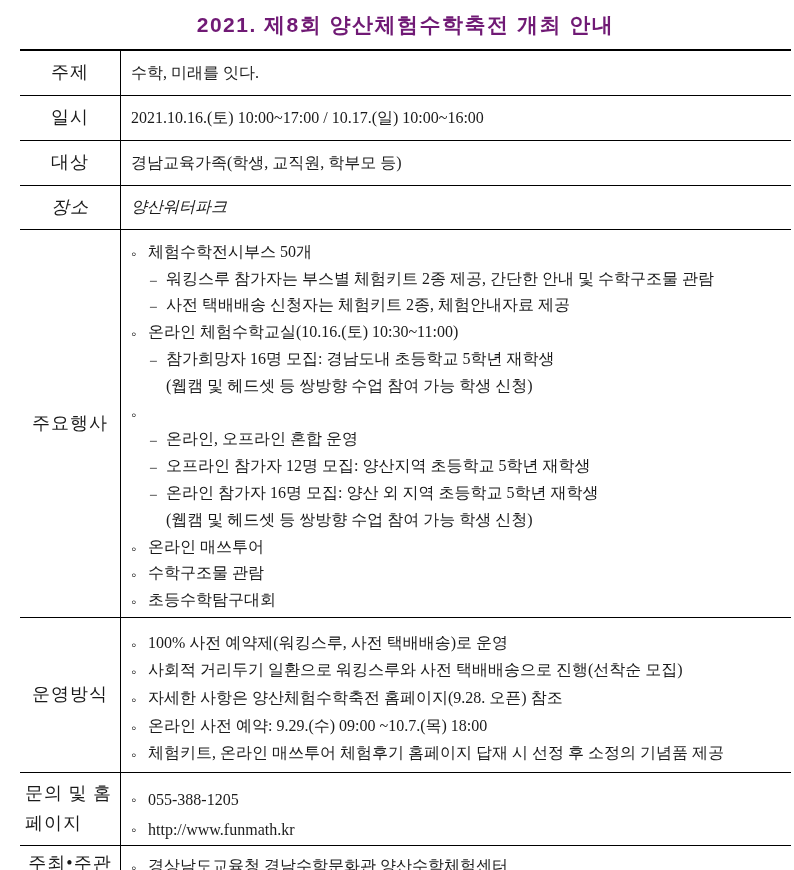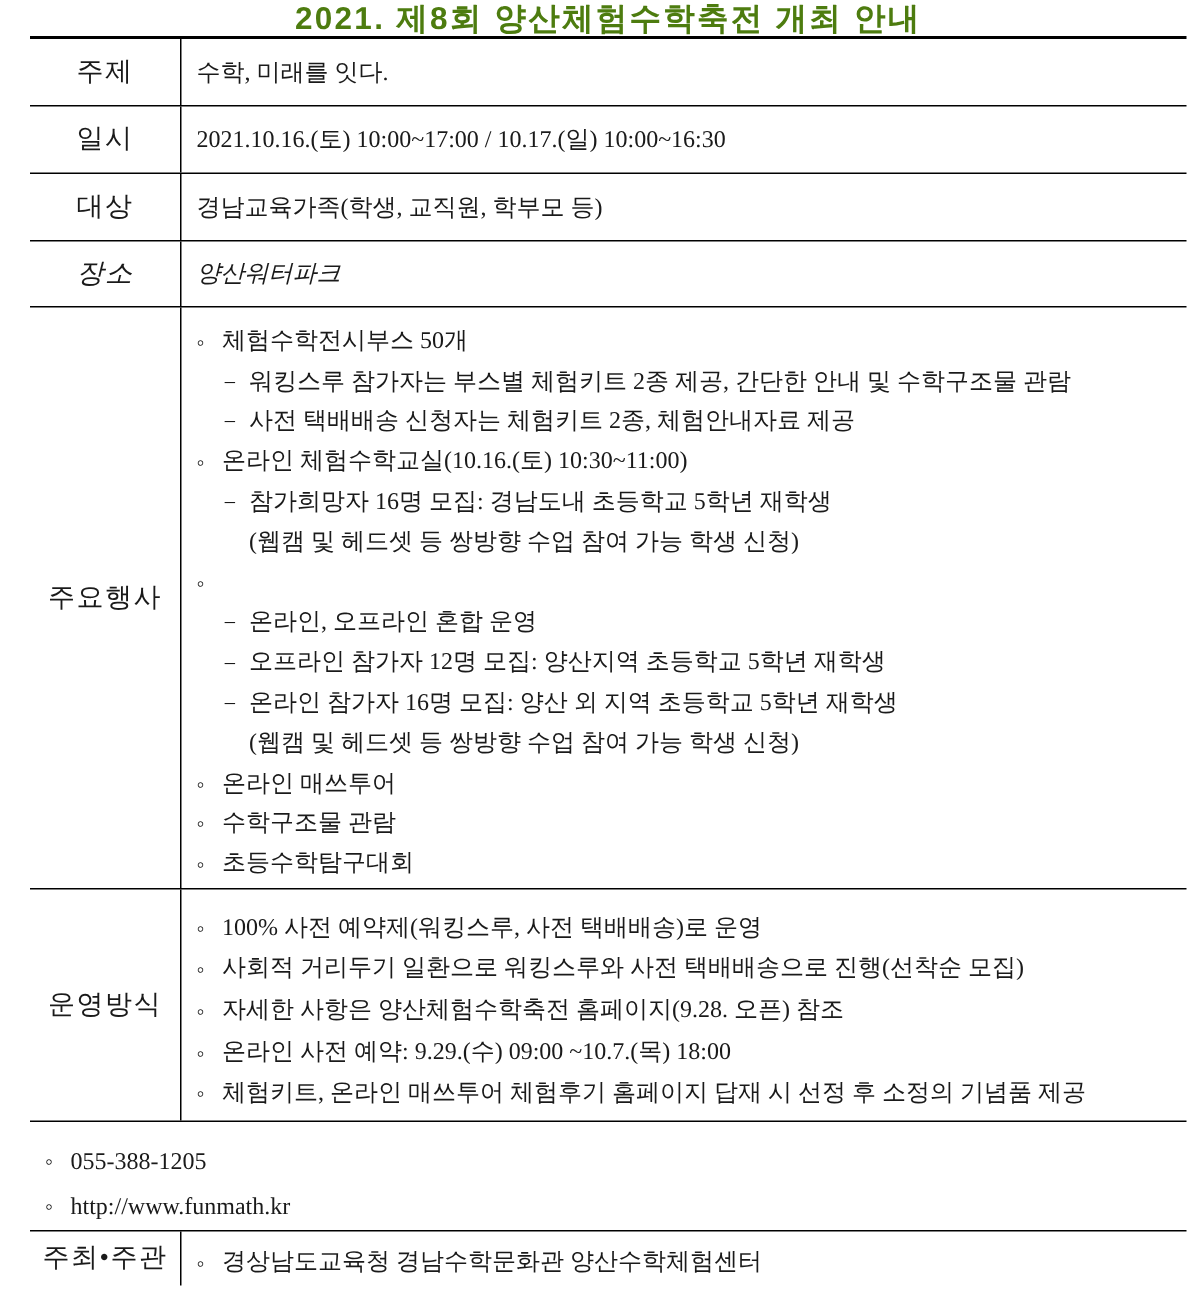--- a/index.html
+++ b/index.html
@@ -13,29 +13,29 @@
     color: #1a1a1a;
   }
   .page {
     width: 794px;
     height: 870px;
     box-sizing: border-box;
     padding-left: 20px;
     padding-right: 3px;
   }
   .doc-title {
-    height: 24px;
+    height: 49px;
     display: flex;
     align-items: center;
     justify-content: center;
     font-family: "Liberation Sans", "DejaVu Sans", sans-serif;
     font-weight: bold;
     font-size: 21px;
     letter-spacing: 1.5px;
-    color: #4d7c0f;
+    color: #701a75;
   }
   .info-table {
     border-top: 2px solid #000;
   }
   .t-row {
     display: flex;
     border-bottom: 1px solid #000;
     box-sizing: border-box;
   }
   .t-row:last-child {
@@ -101,21 +101,21 @@
         <div class="content-cell">
           <div class="line">
             <span>수학, 미래를 잇다.</span>
           </div>
         </div>
       </div>
       <div class="t-row row-datetime">
         <div class="label-cell">일시</div>
         <div class="content-cell">
           <div class="line">
-            <span>2021.10.16.(토) 10:00~17:00 / 10.17.(일) 10:00~16:30</span>
+            <span>2021.10.16.(토) 10:00~17:00 / 10.17.(일) 10:00~16:00</span>
           </div>
         </div>
       </div>
       <div class="t-row row-audience">
         <div class="label-cell">대상</div>
         <div class="content-cell">
           <div class="line">
             <span>경남교육가족(학생, 교직원, 학부모 등)</span>
           </div>
         </div>
@@ -205,20 +205,21 @@
             <span class="bullet">◦</span>
             <span>온라인 사전 예약: 9.29.(수) 09:00 ~10.7.(목) 18:00</span>
           </div>
           <div class="line">
             <span class="bullet">◦</span>
             <span>체험키트, 온라인 매쓰투어 체험후기 홈페이지 답재 시 선정 후 소정의 기념품 제공</span>
           </div>
         </div>
       </div>
       <div class="t-row row-contact">
+        <div class="label-cell">문의 및 홈페이지</div>
         <div class="content-cell">
           <div class="line">
             <span class="bullet">◦</span>
             <span>055-388-1205</span>
           </div>
           <div class="line">
             <span class="bullet">◦</span>
             <span>http://www.funmath.kr</span>
           </div>
         </div>

